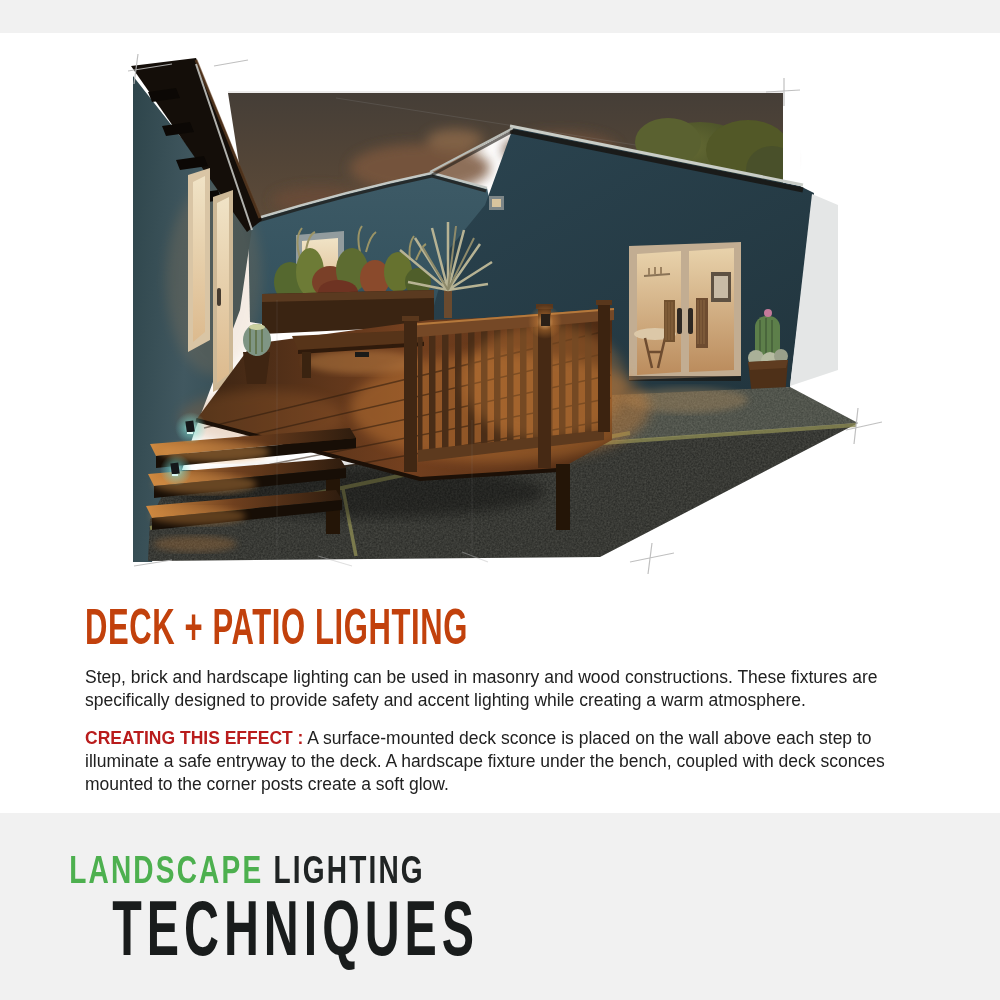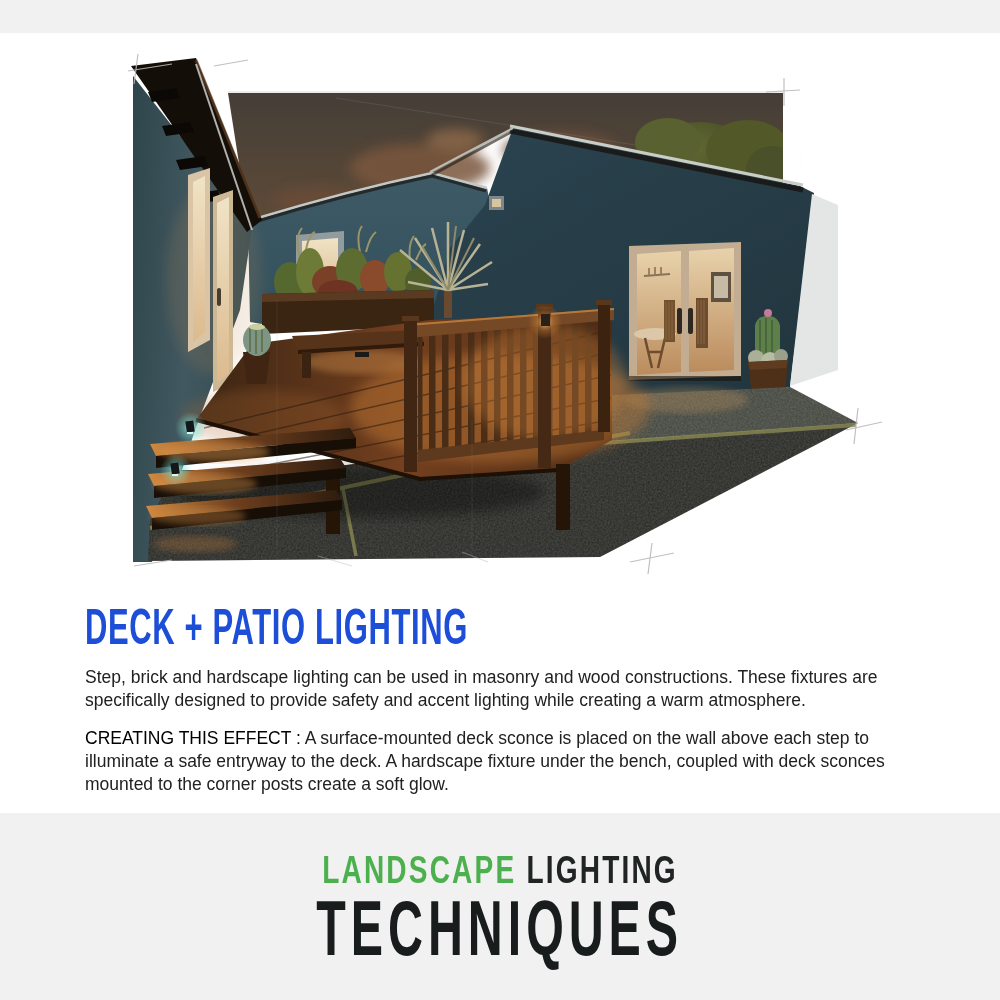--- a/index.html
+++ b/index.html
@@ -6,22 +6,22 @@
   body{
     width:1000px;height:1000px;position:relative;overflow:hidden;
     background:#ffffff;font-family:"Liberation Sans",sans-serif;
   }
   .strip-top{position:absolute;left:0;top:0;width:1000px;height:33px;background:#f1f1f1}
   .scene{position:absolute;left:0;top:0}
   .article{position:absolute;left:85px;top:602px;width:838px}
   .heading{margin:0 0 14px 0;font-size:50px;line-height:1.0;font-weight:bold;white-space:nowrap}
   .squeezeL{display:inline-block;transform:scaleX(.62);transform-origin:0 50%;letter-spacing:1px}
   .article p{margin:8px 0 15px 0;font-size:17.5px;line-height:23px;color:#212121}
-  .article b{font-weight:normal;color:#000000}
-  .footer{position:absolute;left:0;top:813px;width:1000px;height:187px;background:#f1f1f1;text-align:center}
+  .article b{font-weight:bold;color:#b91c1c}
+  .footer{position:absolute;left:0;top:813px;width:1000px;height:187px;background:#f1f1f1;}
   .brand-line{margin-top:37px;font-size:39px;font-weight:bold;line-height:1;white-space:nowrap}
   .squeezeC{display:inline-block;transform:scaleX(.72);transform-origin:50% 50%;letter-spacing:3px}
   .brand-w1{margin-right:14px}
   .big-title{font-size:78px;font-weight:bold;line-height:1;color:#191c1c;white-space:nowrap}
   .squeezeT{display:inline-block;transform:scaleX(.62);transform-origin:50% 50%;letter-spacing:8px}
 </style>
 </head>
 <body>
 
 <div class="strip-top"></div>
@@ -315,21 +315,21 @@
     <path d="M318,556 L352,566" opacity=".5"></path>
     <path d="M462,552 L488,562" opacity=".5"></path>
   </g>
   <g stroke="#888" stroke-width="1" opacity=".15">
     <line x1="277" y1="300" x2="277" y2="555"></line>
     <line x1="472" y1="420" x2="472" y2="555"></line>
   </g>
 </svg>
 
 <div class="article">
-  <h1 class="heading" style="color:#1d4ed8"><span class="squeezeL">DECK + PATIO LIGHTING</span></h1>
+  <h1 class="heading" style="color:#c2410c"><span class="squeezeL">DECK + PATIO LIGHTING</span></h1>
   <p>Step, brick and hardscape lighting can be used in masonry and wood constructions. These fixtures are specifically designed to provide safety and accent lighting while creating a warm atmosphere.</p>
   <p><b>CREATING THIS EFFECT :</b>
     <span>A surface-mounted deck sconce is placed on the wall above each step to illuminate a safe entryway to the deck. A hardscape fixture under the bench, coupled with deck sconces mounted to the corner posts create a soft glow.</span></p>
 </div>
 
 <div class="footer">
   <div class="brand-line"><span class="squeezeC"><span class="brand-w1" style="color:#4db04f">LANDSCAPE</span><span style="color:#202424">LIGHTING</span></span></div>
   <div class="big-title"><span class="squeezeT">TECHNIQUES</span></div>
 </div>
 

